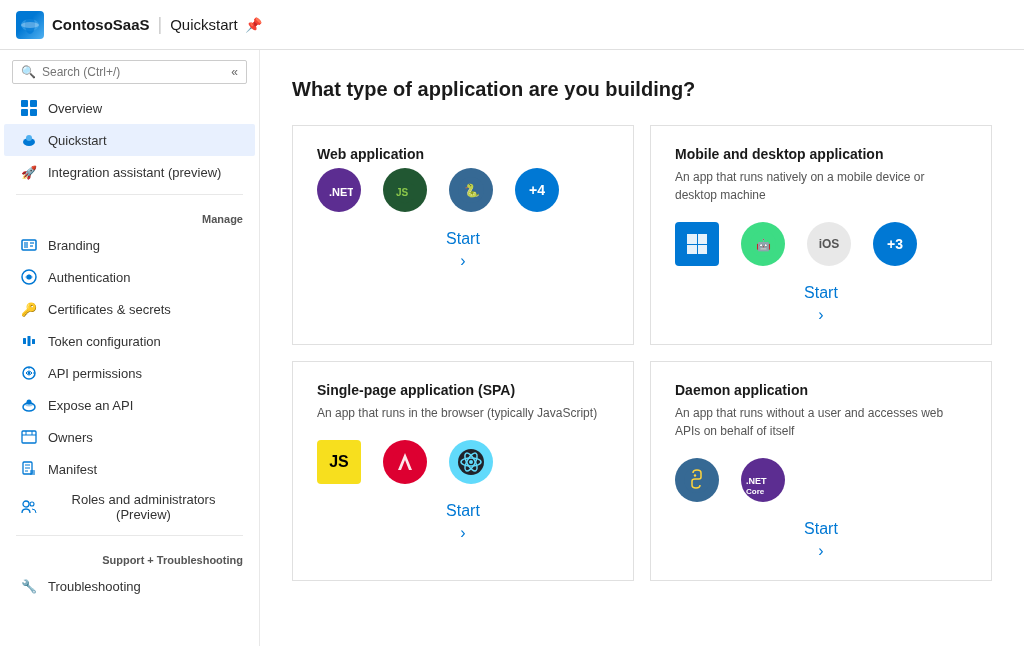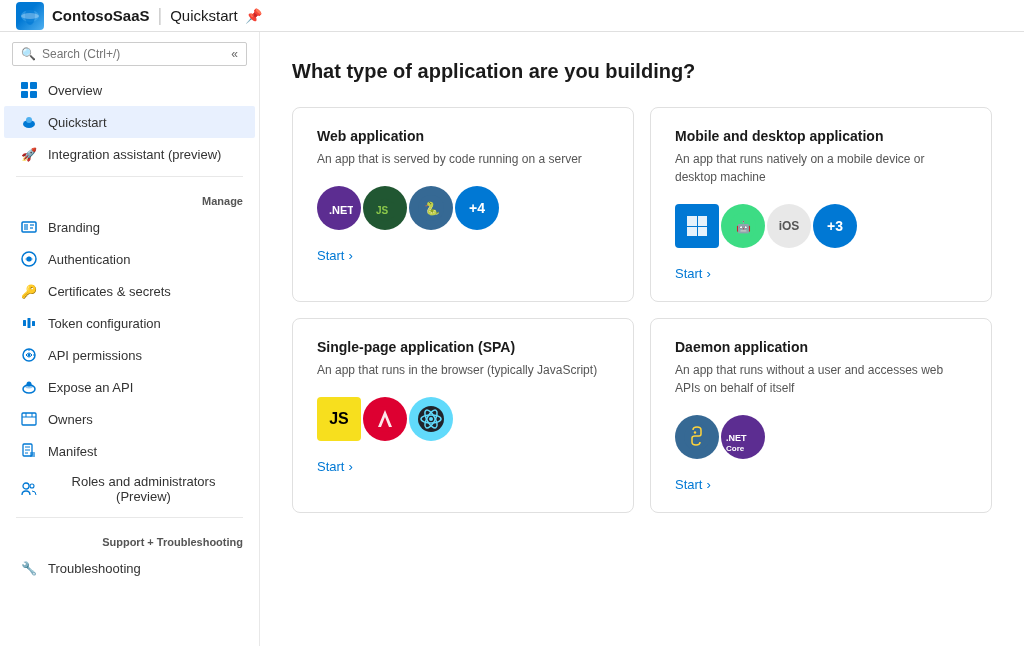--- a/index.html
+++ b/index.html
@@ -2,21 +2,21 @@
 <html><head>
   <meta charset="utf-8">
   <style>
     * { box-sizing: border-box; margin: 0; padding: 0; }
     body { font-family: 'Segoe UI', Arial, sans-serif; font-size: 13px; color: #333; background: #fff; display: flex; flex-direction: column; height: 646px; overflow: hidden; }
 
     
     .topbar {
       display: flex;
       align-items: center;
-      height: 32px;
+      height: 50px;
       background: #fff;
       border-bottom: 1px solid #e0e0e0;
       padding: 0 16px;
       flex-shrink: 0;
     }
     .topbar-logo {
       width: 28px; height: 28px;
       background: linear-gradient(135deg, #0078d4 40%, #50b0f0 100%);
       border-radius: 4px;
       display: flex; align-items: center; justify-content: center;
@@ -106,29 +106,29 @@
     }
 
     
     .cards-grid {
       display: grid;
       grid-template-columns: 1fr 1fr;
       gap: 16px;
     }
     .app-card {
       border: 1px solid #e0e0e0;
-      border-radius: 8px;
+      border-radius: 0;
       padding: 20px 24px;
       cursor: pointer;
       transition: box-shadow 0.1s;
     }
     .card-title { font-size: 14px; font-weight: 700; color: #1a1a1a; margin-bottom: 6px; }
     .card-desc { font-size: 12px; color: #555; margin-bottom: 18px; line-height: 1.5; }
-    .card-icons { display: flex; align-items: center; gap: 2px; margin-bottom: 18px; }
-    .card-start { font-size: 13px; color: #0078d4; cursor: pointer; display: flex; align-items: center; gap: 4px; }
+    .card-icons { display: flex; align-items: center; gap: 22px; margin-bottom: 18px; }
+    .card-start { font-size: 16px; color: #0078d4; cursor: pointer; display: flex; align-items: center; gap: 4px; flex-direction: column; }
 
     
     .tech-icon {
       width: 44px; height: 44px; border-radius: 50%;
       display: flex; align-items: center; justify-content: center;
       font-size: 13px; font-weight: 700; color: #fff;
       flex-shrink: 0;
     }
     .icon-dotnet { background: #5c2d91; font-size: 12px; }
     .icon-nodejs { background: #215732; }
@@ -317,21 +317,20 @@
 
   </div>
 
   <div class="main">
     <div class="main-title">What type of application are you building?</div>
 
     <div class="cards-grid">
 
       <div class="app-card">
         <div class="card-title">Web application</div>
-        <div class="card-desc">An app that is served by code running on a server</div>
         <div class="card-icons">
 
           <div class="tech-icon icon-dotnet">
             <svg width="28" height="28" viewBox="0 0 28 28" xmlns="http://www.w3.org/2000/svg">
               <text x="4" y="20" fill="white" font-size="11" font-weight="700" font-family="Arial">.NET</text>
             </svg>
           </div>
 
           <div class="tech-icon icon-nodejs">
             <svg width="28" height="28" viewBox="0 0 28 28" xmlns="http://www.w3.org/2000/svg">

